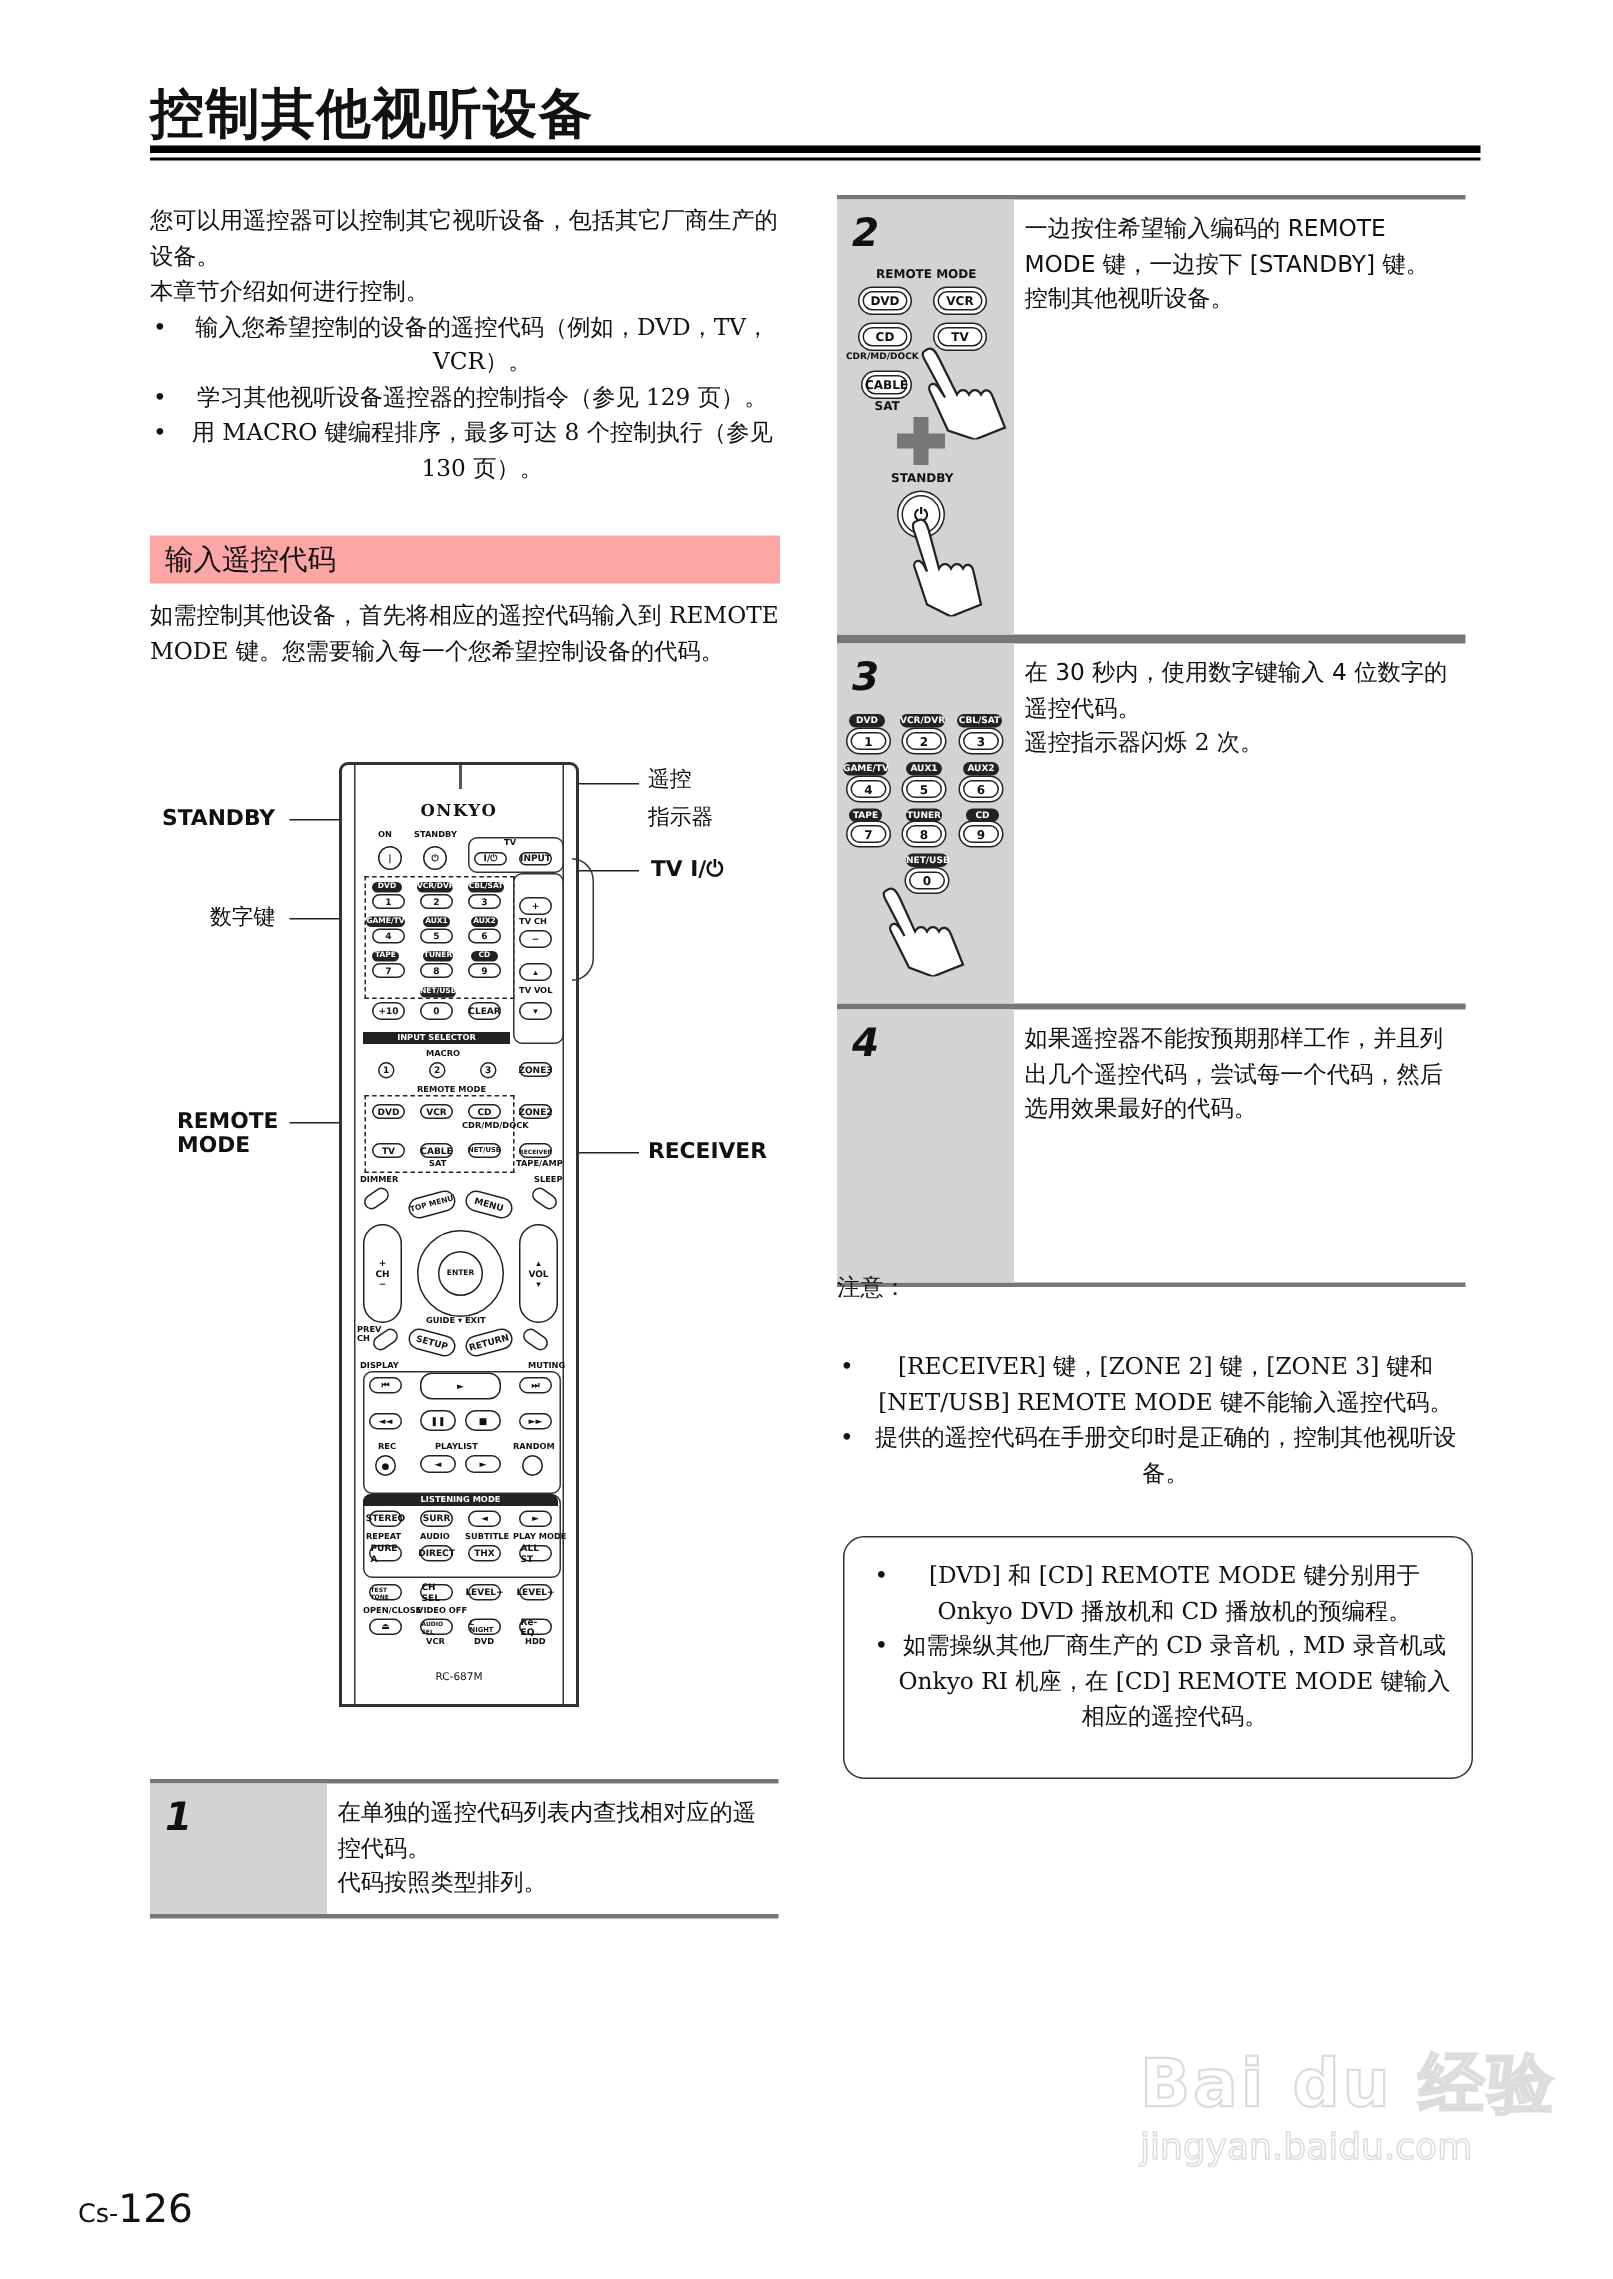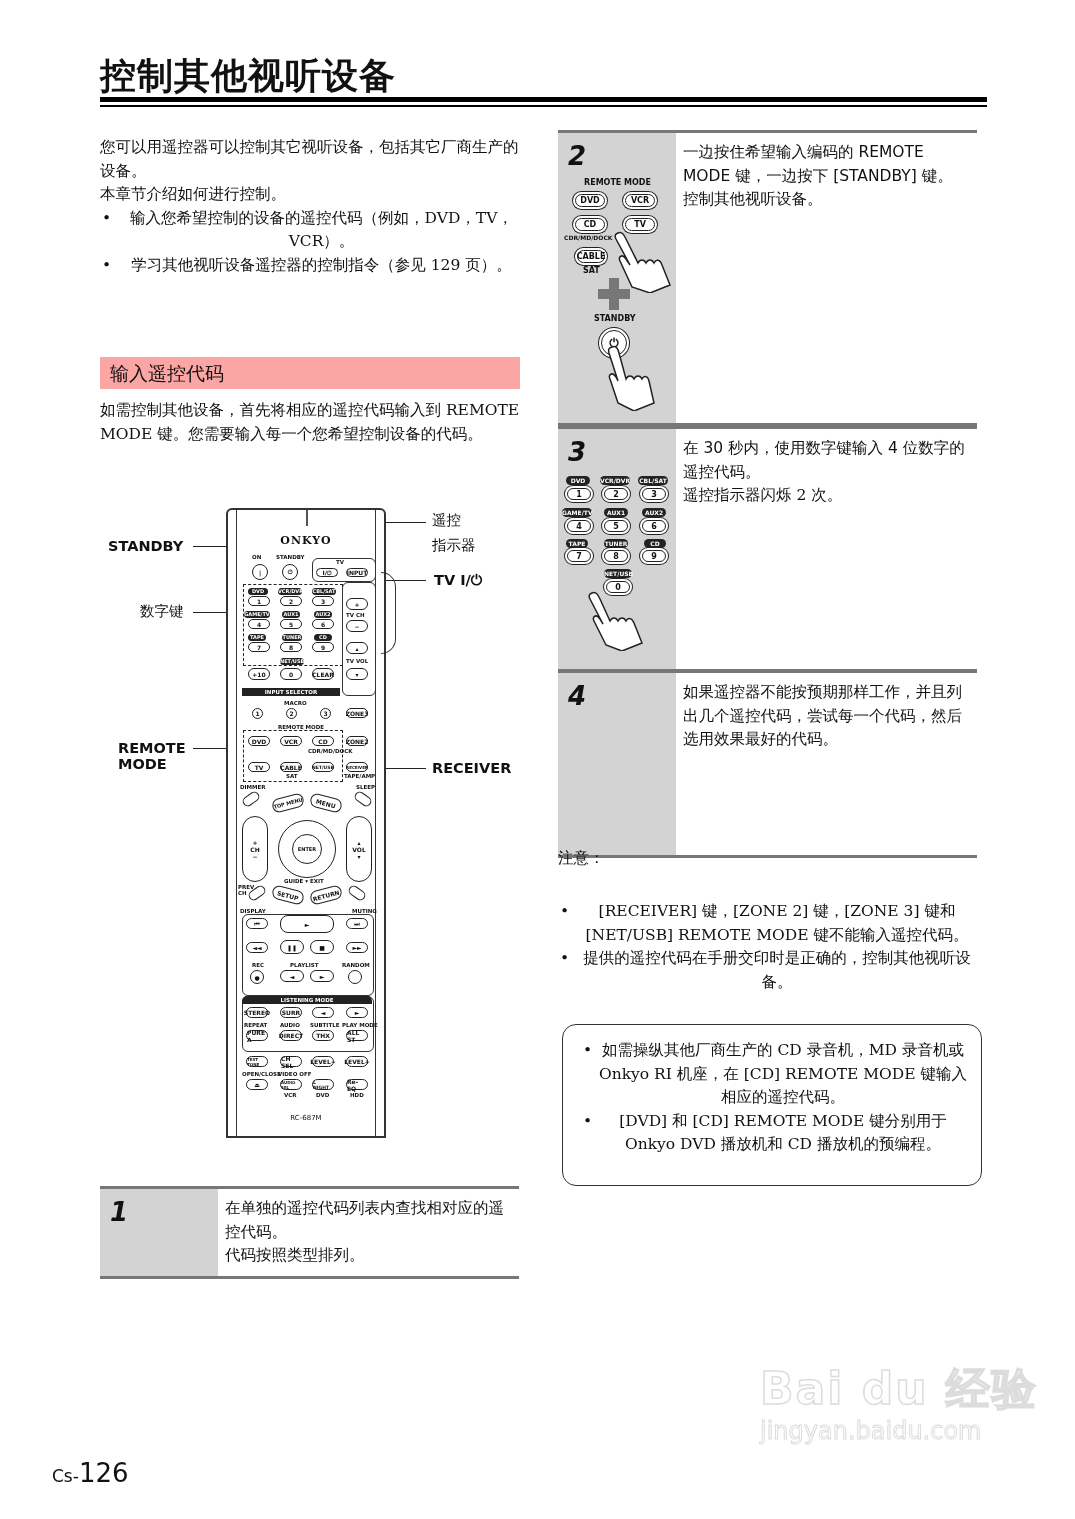--- a/index.html
+++ b/index.html
@@ -93,20 +93,21 @@
 <div class="abs page-title">控制其他视听设备</div>
 <div class="abs rule-thick"></div>
 <div class="abs rule-thin"></div>
 
 <div class="abs intro body-text">
   <p>您可以用遥控器可以控制其它视听设备，包括其它厂商生产的设备。</p>
   <p>本章节介绍如何进行控制。</p>
   <ul class="bullets">
     <li>输入您希望控制的设备的遥控代码（例如，DVD，TV，VCR）。</li>
     <li>学习其他视听设备遥控器的控制指令（参见 129 页）。</li>
+    <li>用 MACRO 键编程排序，最多可达 8 个控制执行（参见 130 页）。</li>
   </ul>
 </div>
 
 <div class="abs section-head">输入遥控代码</div>
 <div class="abs section-body body-text">如需控制其他设备，首先将相应的遥控代码输入到 REMOTE MODE 键。您需要输入每一个您希望控制设备的代码。</div>
 
 <div class="abs callout" style="left:108px;top:538px;">STANDBY</div>
 <div class="line" style="left:193px;top:546px;width:90px;"></div>
 <div class="abs callout-cn" style="left:140px;top:602px;">数字键</div>
 <div class="line" style="left:193px;top:612px;width:52px;"></div>
@@ -347,22 +348,22 @@
 </div>
 
 <div class="abs notes-title">注意：</div>
 <ul class="abs notes bullets body-text">
   <li>[RECEIVER] 键，[ZONE 2] 键，[ZONE 3] 键和 [NET/USB] REMOTE MODE 键不能输入遥控代码。</li>
   <li>提供的遥控代码在手册交印时是正确的，控制其他视听设备。</li>
 </ul>
 
 <div class="abs box">
   <ul class="bullets body-text">
+    <li>[DVD] 和 [CD] REMOTE MODE 键分别用于 Onkyo DVD 播放机和 CD 播放机的预编程。</li>
     <li>如需操纵其他厂商生产的 CD 录音机，MD 录音机或 Onkyo RI 机座，在 [CD] REMOTE MODE 键输入相应的遥控代码。</li>
-    <li>[DVD] 和 [CD] REMOTE MODE 键分别用于 Onkyo DVD 播放机和 CD 播放机的预编程。</li>
   </ul>
 </div>
 
 <div class="abs watermark">
   <div class="big">Bai du 经验</div>
   <div class="url">jingyan.baidu.com</div>
 </div>
 
 <div class="abs page-num">
   <span class="prefix">Cs-</span><span class="n">126</span>

